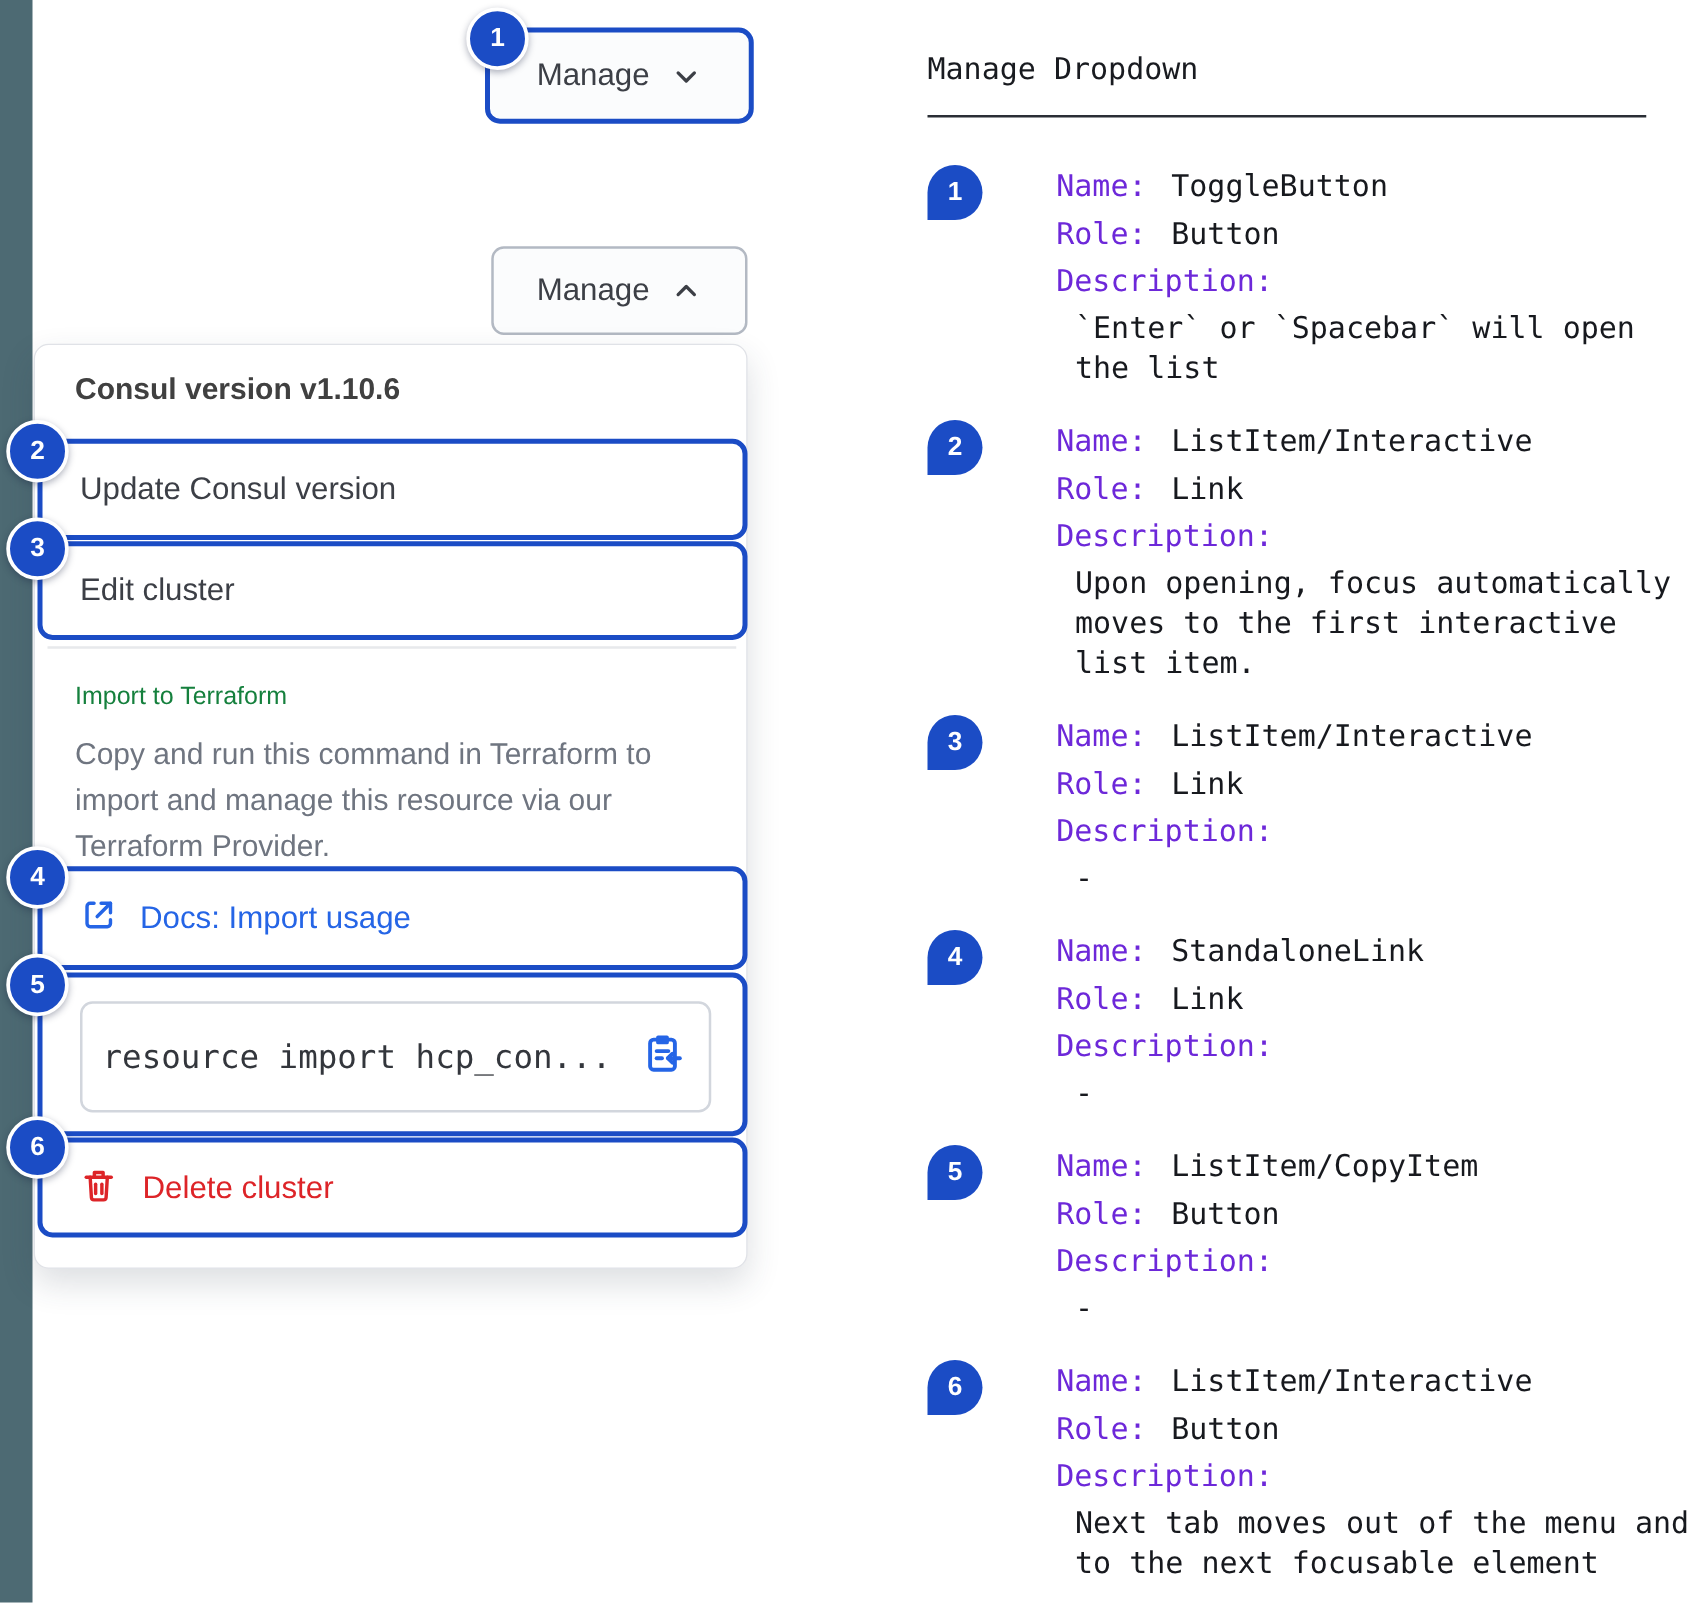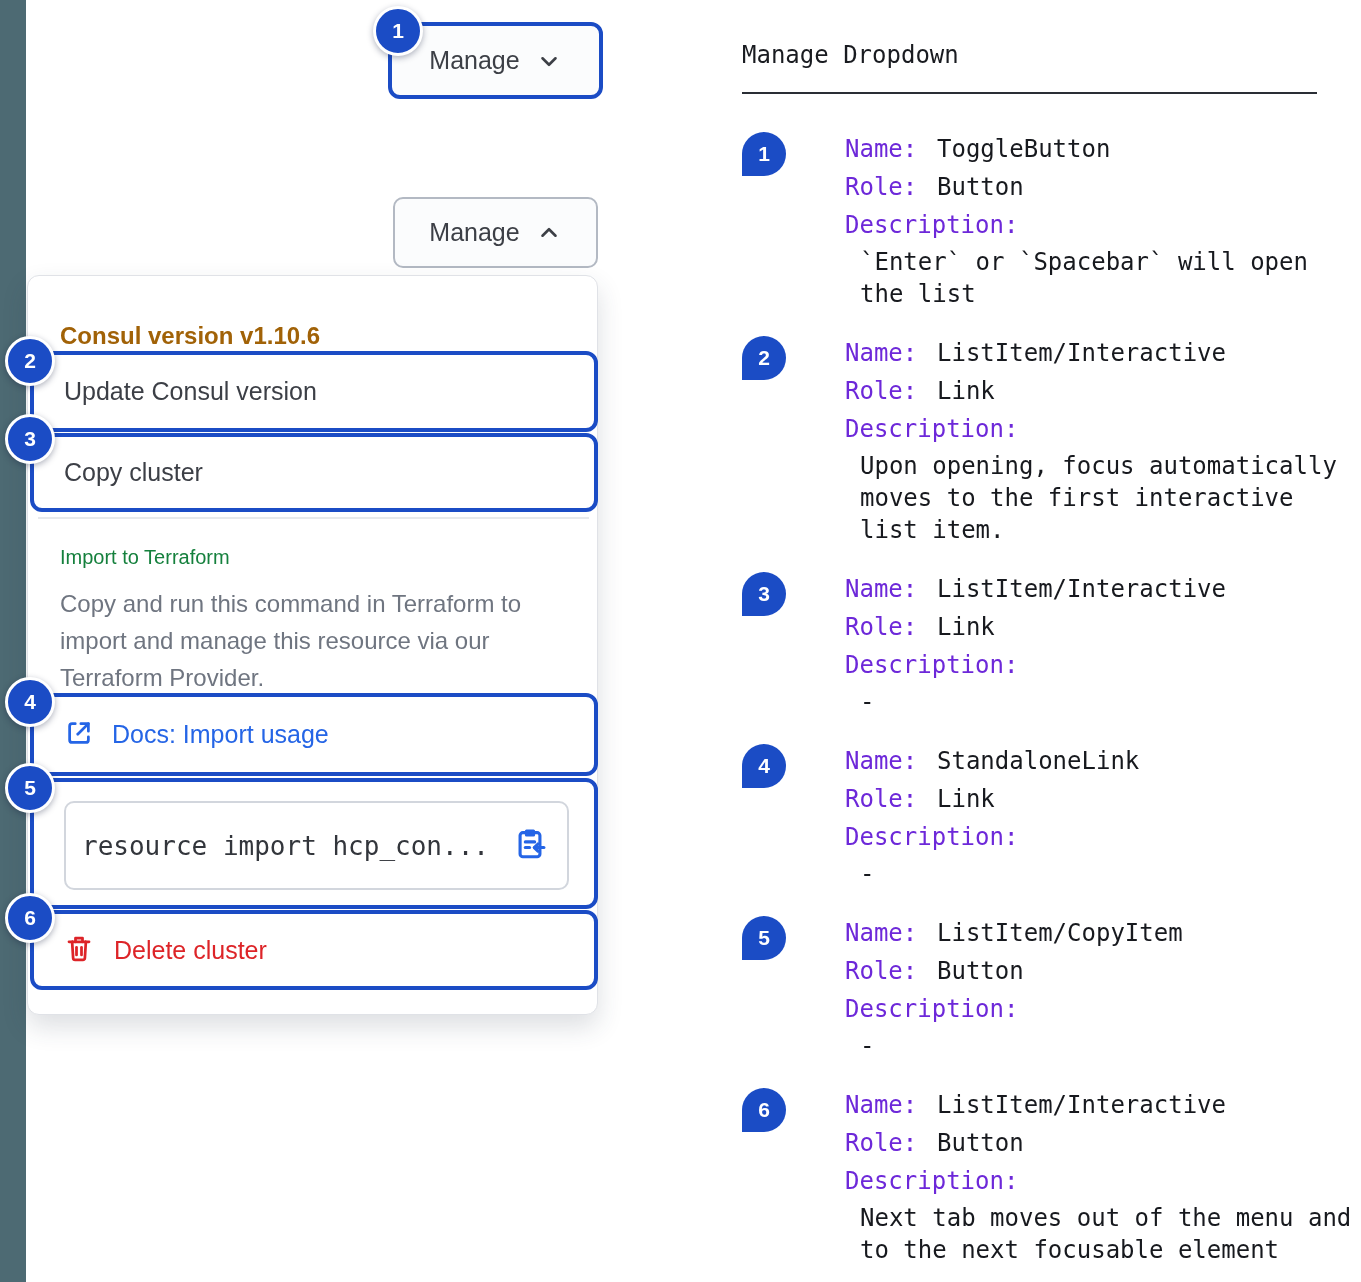--- a/index.html
+++ b/index.html
@@ -29,22 +29,22 @@
     border:2px solid #b3b9c3; border-radius:10px;
   }
   .chev svg{ display:block; }
 
   .menu-panel{
     position:absolute; left:27px; top:275px; width:571px; height:740px;
     background:#ffffff; border:1px solid #e0e2e7; border-radius:12px;
     box-shadow:0 12px 26px rgba(45,55,75,0.16);
   }
   .menu-version{
-    position:absolute; left:60px; top:316px; font-size:24px; font-weight:bold;
-    color:#a16207; line-height:40px;
+    position:absolute; left:60px; top:292px; font-size:24px; font-weight:bold;
+    color:#404040; line-height:40px;
   }
   .focus-box{
     position:absolute; left:30px; width:568px;
     border:4px solid #1b4cc5; border-radius:12px;
     display:flex; align-items:center; background:transparent; cursor:pointer;
   }
   .focus-box .item-label{ font-size:25px; color:#3c3f46; }
   .box-update{ top:351px; height:81px; padding-left:30px; }
   .box-edit{ top:433px; height:79px; padding-left:30px; }
   .menu-divider{
@@ -140,21 +140,21 @@
 
 <div class="menu-panel"></div>
 
 <div class="menu-version">Consul version v1.10.6</div>
 
 <div class="focus-box box-update">
   <span class="item-label">Update Consul version</span>
 </div>
 
 <div class="focus-box box-edit">
-  <span class="item-label">Copy cluster</span>
+  <span class="item-label">Edit cluster</span>
 </div>
 
 <div class="menu-divider"></div>
 
 <div class="import-heading">Import to Terraform</div>
 <div class="import-desc">Copy and run this command in Terraform to import and manage this resource via our Terraform Provider.</div>
 
 <div class="focus-box box-docs">
   <span>
     <svg width="30" height="30" viewBox="0 0 24 24" fill="none" stroke="#2565e6" stroke-width="2.2" stroke-linecap="round" stroke-linejoin="round">

